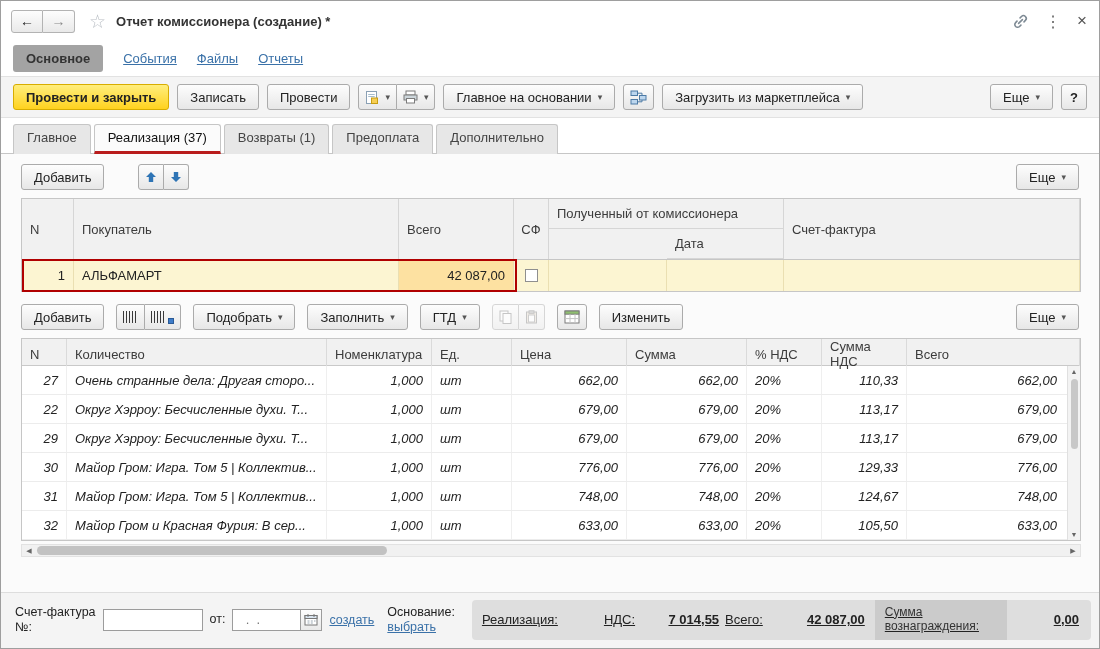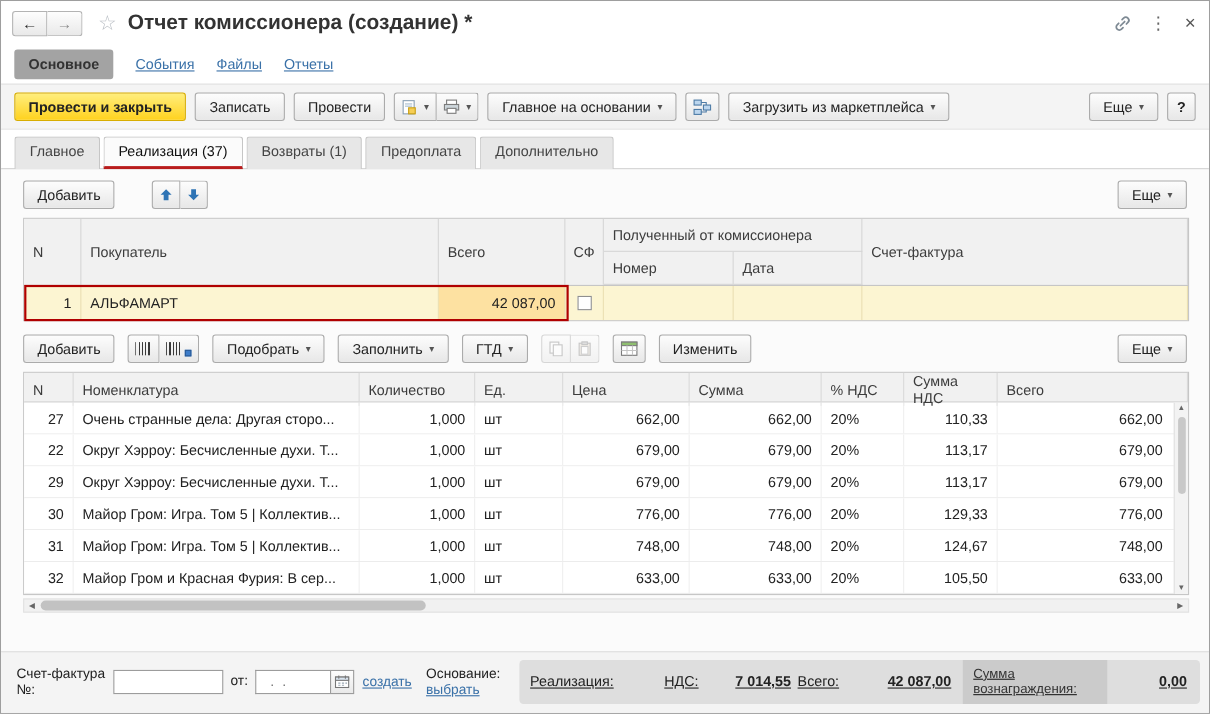--- a/index.html
+++ b/index.html
@@ -7,21 +7,21 @@
   body { font-family:"Liberation Sans", sans-serif; font-size:13px; color:#222; background:#fff; overflow:hidden; }
   .window { width:1100px; height:649px; border:1px solid #9e9e9e; background:#fff; display:flex; flex-direction:column; }
 
   
   .titlebar { height:40px; display:flex; align-items:center; padding:0 12px 0 10px; background:#fff; flex:0 0 auto; }
   .navgroup { display:flex; }
   .navbtn { width:32px; height:23px; border:1px solid #b3b3b3; background:linear-gradient(#fdfdfd,#e9e9e9); font-size:14px; cursor:pointer; color:#222; }
   .navbtn:first-child { border-radius:3px 0 0 3px; }
   .navbtn.fwd { border-left:none; border-radius:0 3px 3px 0; color:#8a8a8a; }
   .star { color:#b9bec4; font-size:19px; margin:0 10px 0 14px; cursor:pointer; }
-  .title { font-size:19px; font-weight:bold; color:#333; }
+  .title { font-size:13px; font-weight:bold; color:#333; }
   .tb-right { margin-left:auto; display:flex; align-items:center; gap:16px; }
   .ticon { color:#666; cursor:pointer; display:inline-flex; align-items:center; }
   .kebab { font-size:16px; }
   .closex { font-size:17px; color:#555; }
 
   
   .navtabs { height:35px; display:flex; align-items:center; gap:20px; padding:0 12px; background:#fff; flex:0 0 auto; }
   .navitem { background:#a3a3a3; border-radius:3px; padding:6px 13px; font-weight:bold; color:#333; cursor:pointer; }
   .navlink { color:#3a71a8; text-decoration:underline; cursor:pointer; }
 
@@ -64,21 +64,21 @@
   .rc.num { justify-content:flex-end; }
   .rc.accent { background:#fde1a1; justify-content:flex-end; }
   .rc.center { justify-content:center; padding:0 2px; }
   .checkbox { width:13px; height:13px; background:#fff; border:1px solid #8f8f8f; display:inline-block; cursor:pointer; }
   .sel-frame { position:absolute; left:0; top:60px; width:495px; height:33px; border:2px solid #b00000; pointer-events:none; }
 
   
   .lowtable { position:relative; width:1060px; border:1px solid #c6c6c6; background:#fff; }
   .low-head { display:grid; grid-template-columns:45px 260px 105px 80px 115px 120px 75px 85px 1fr; height:27px; background:#f1f1f1; border-bottom:1px solid #c9c9c9; color:#3c3c3c; }
   .low-head .hc2 { border-right:1px solid #dadada; display:flex; align-items:center; padding:0 8px; }
-  .low-row { display:grid; grid-template-columns:45px 260px 105px 80px 115px 120px 75px 85px 1fr; height:29px; border-bottom:1px solid #ececec; background:#fff; }
+  .low-row { display:grid; grid-template-columns:45px 260px 105px 80px 115px 120px 75px 85px 1fr; height:29px; border-bottom:1px solid #ececec; background:#fff;font-style:italic; }
   .low-row .lc { border-right:1px solid #efefef; display:flex; align-items:center; padding:0 8px; overflow:hidden; white-space:nowrap; }
   .lc.ar { justify-content:flex-end; }
   .lc.total { justify-content:flex-end; padding-right:22px; }
   .vsb { position:absolute; top:27px; right:0; bottom:0; width:13px; background:#f3f3f3; border-left:1px solid #e0e0e0; display:flex; flex-direction:column; align-items:center; }
   .vsb .arr { height:11px; font-size:7px; color:#666; line-height:11px; cursor:pointer; }
   .vsb .vthumb { width:7px; flex:0 0 70px; background:#c8c8c8; border-radius:4px; margin-top:2px; cursor:grab; }
   .vsb .vfill { flex:1 1 auto; }
 
   
   .hscroll { width:1060px; height:13px; margin-top:3px; display:flex; align-items:center; background:#f1f1f1; border:1px solid #e2e2e2; }
@@ -215,21 +215,20 @@
     </div>
 
     <div class="uptable">
       <div class="up-head">
         <div class="hc rs" style="grid-column:1">N</div>
         <div class="hc rs" style="grid-column:2">Покупатель</div>
         <div class="hc rs" style="grid-column:3">Всего</div>
         <div class="hc rs center" style="grid-column:4">СФ</div>
         <div class="hc group" style="grid-row:1">Полученный от комиссионера</div>
         <div class="hc rs" style="grid-column:7">Счет-фактура</div>
-        <div class="hc" style="grid-column:5;grid-row:2">Номер</div>
         <div class="hc" style="grid-column:6;grid-row:2">Дата</div>
       </div>
       <div class="up-row">
         <div class="rc num">1</div>
         <div class="rc">АЛЬФАМАРТ</div>
         <div class="rc accent">42 087,00</div>
         <div class="rc center">
             <span class="checkbox"></span>
           </div>
         <div class="rc"></div>
@@ -288,22 +287,22 @@
       <div class="spacer"></div>
       <button class="btn">
         <span>Еще</span>
         <span class="caret">▾</span>
       </button>
     </div>
 
     <div class="lowtable">
       <div class="low-head">
         <div class="hc2">N</div>
+        <div class="hc2">Количество</div>
         <div class="hc2">Номенклатура</div>
-        <div class="hc2">Количество</div>
         <div class="hc2">Ед.</div>
         <div class="hc2">Цена</div>
         <div class="hc2">Сумма</div>
         <div class="hc2">% НДС</div>
         <div class="hc2">Сумма НДС</div>
         <div class="hc2">Всего</div>
       </div>
 
       <div class="low-row">
         <div class="lc ar">27</div>

